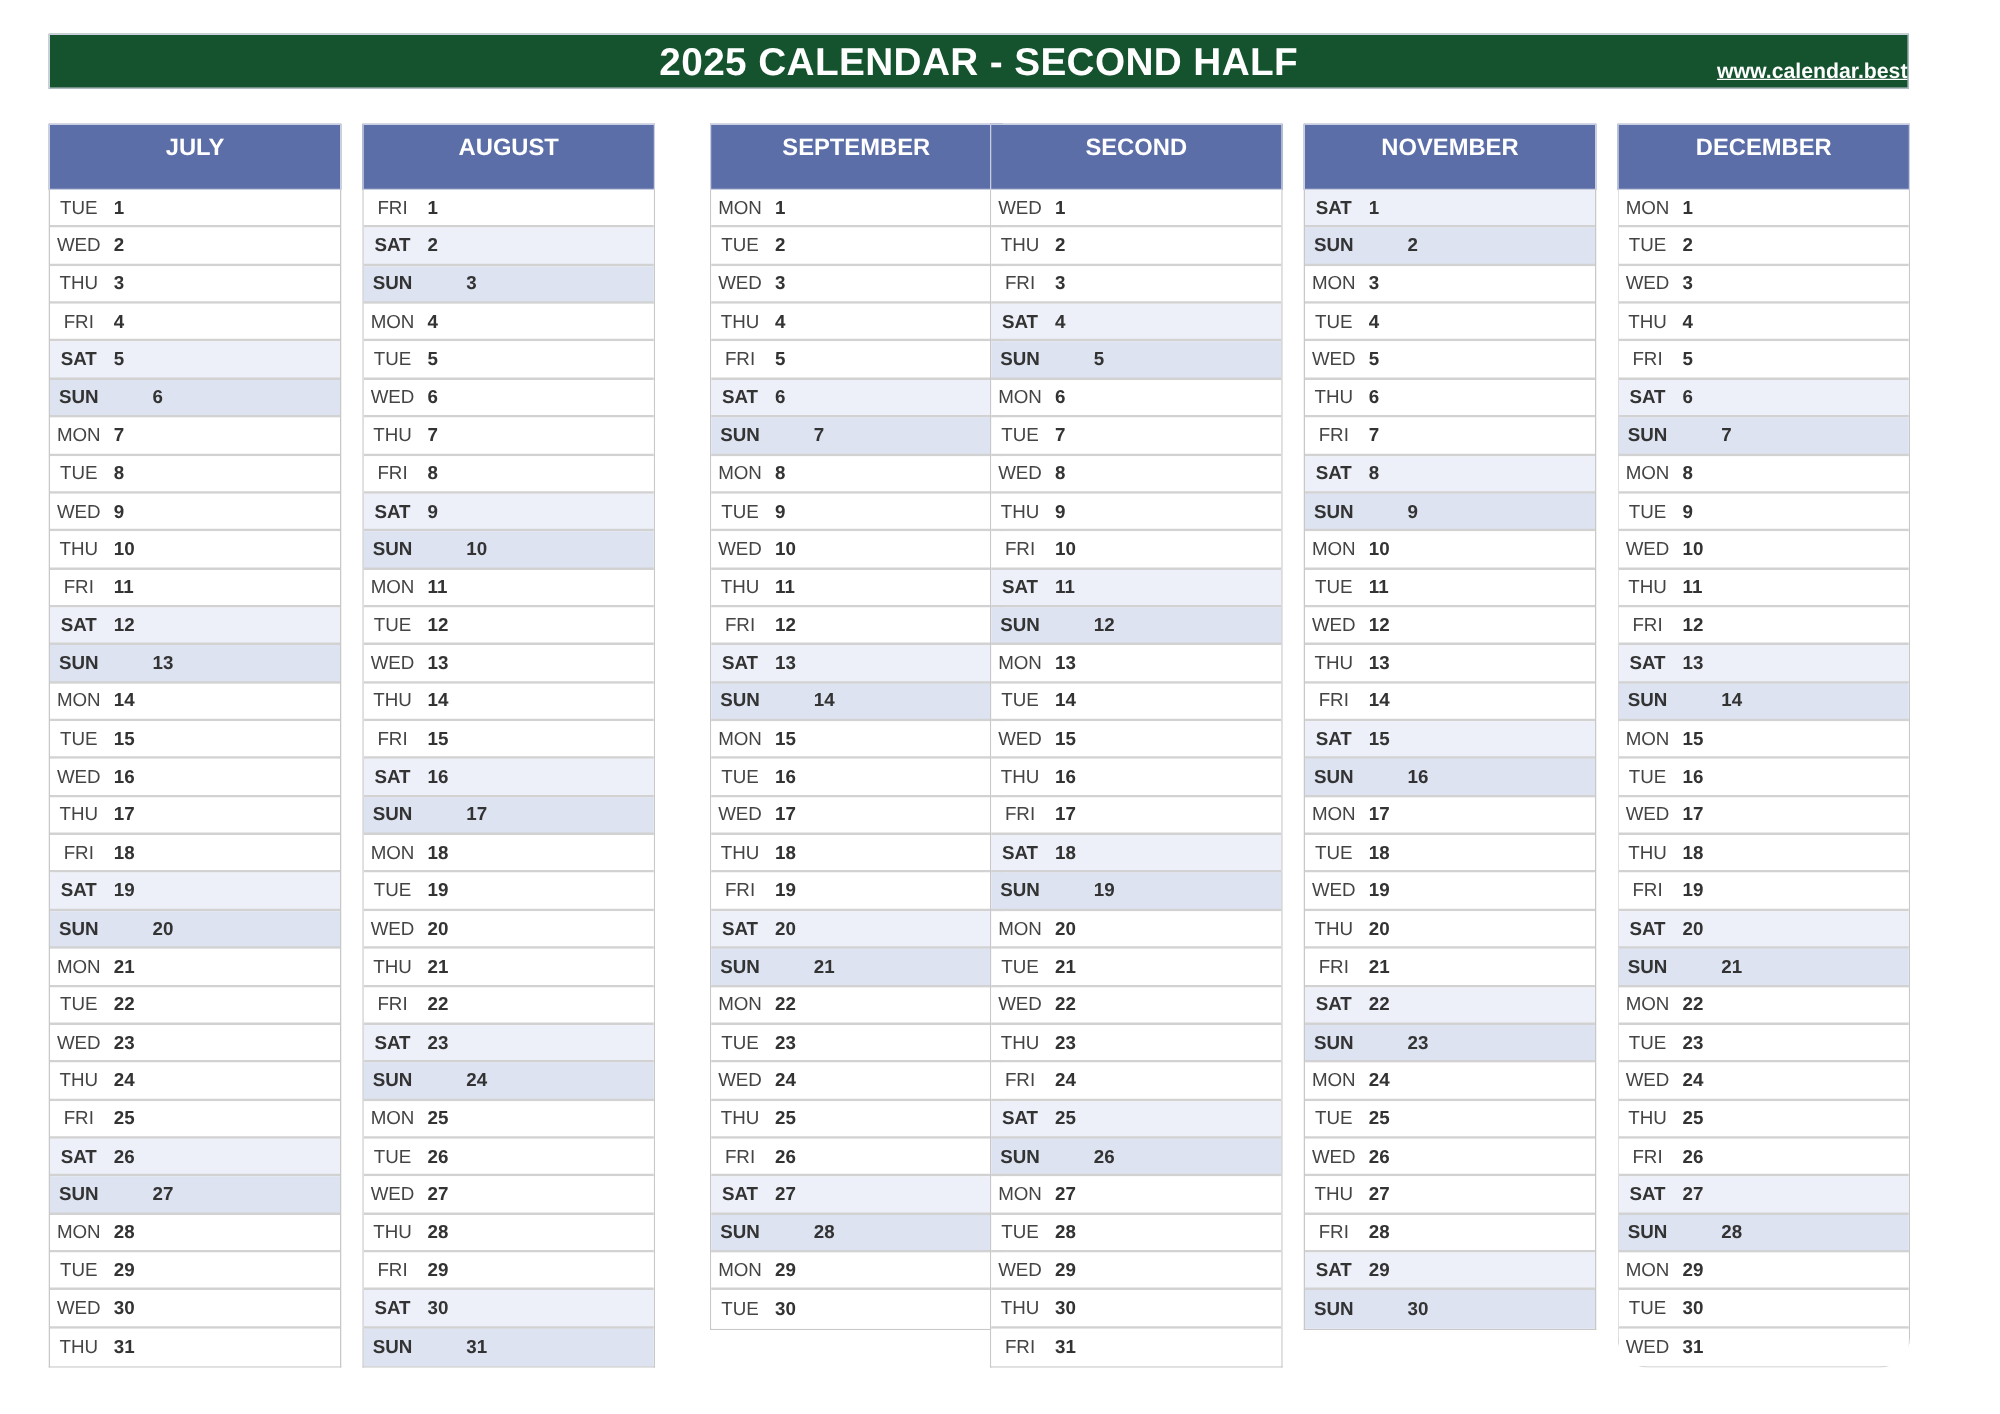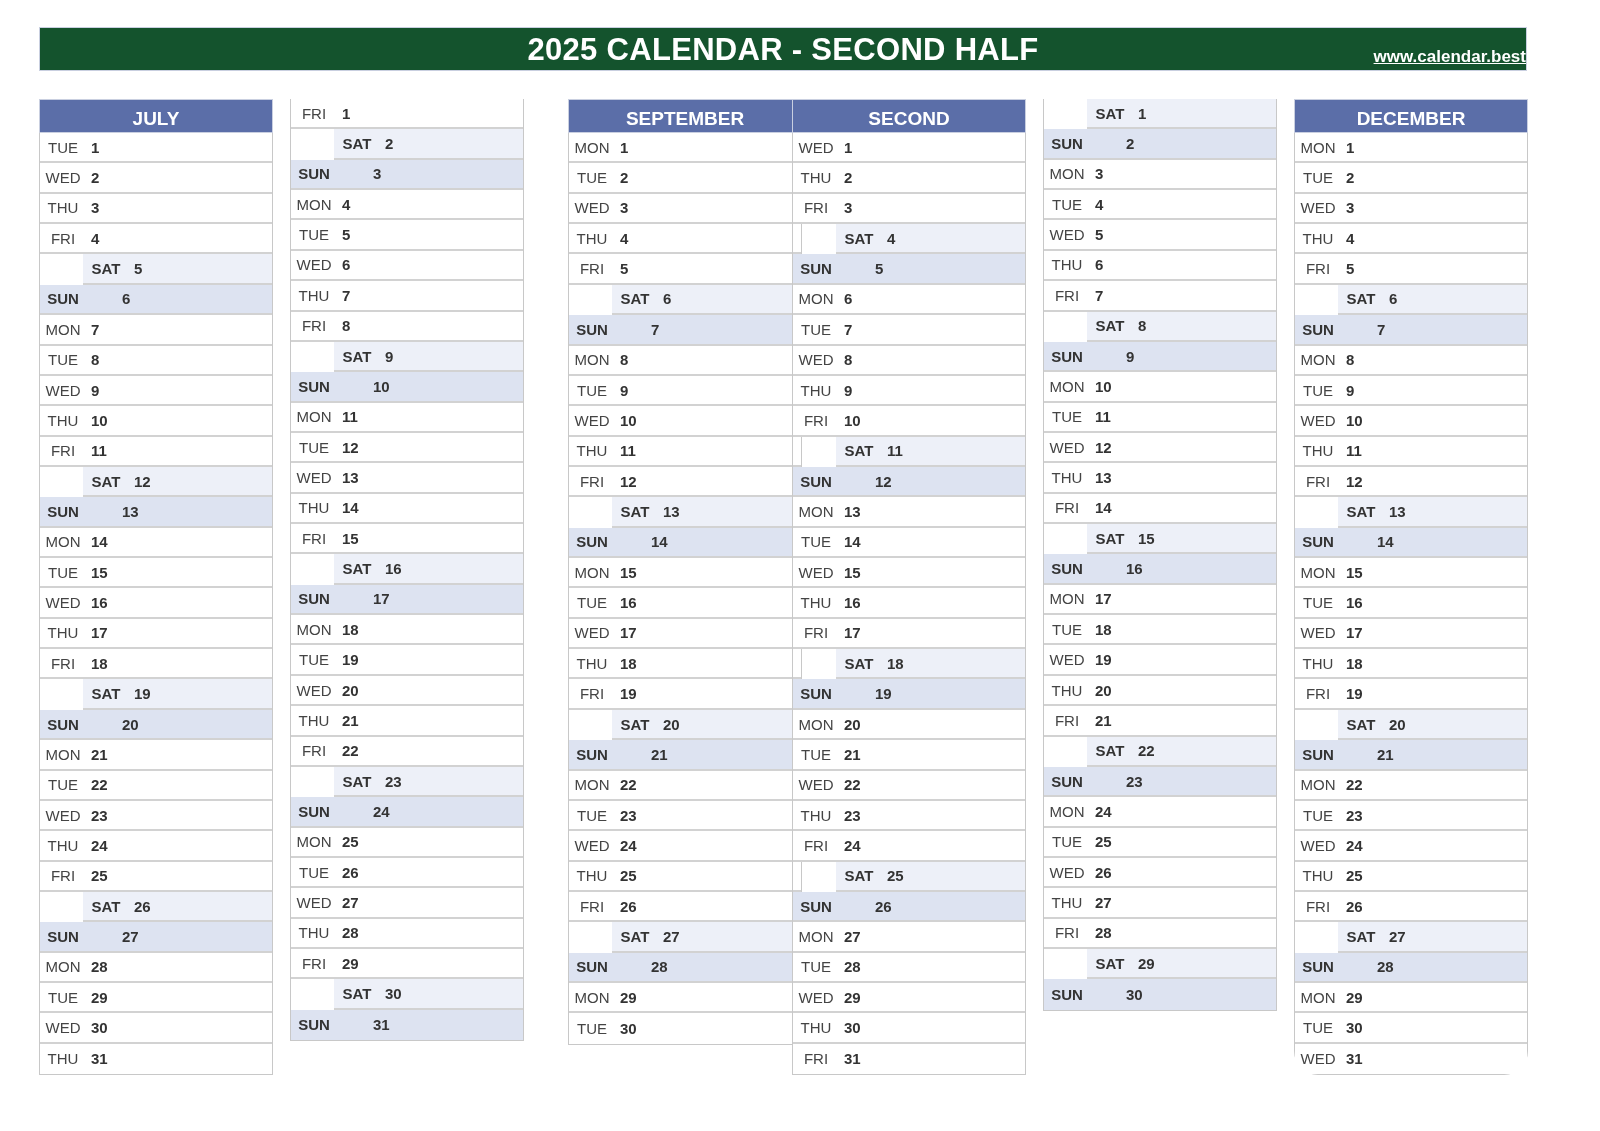--- a/index.html
+++ b/index.html
@@ -1,24 +1,24 @@
 <!DOCTYPE html>
 <html><head>
 <meta charset="utf-8">
 <style>
   html,body{margin:0;padding:0;background:#ffffff;}
   body{width:1600px;height:1131px;position:relative;overflow:hidden;font-family:"Liberation Sans","DejaVu Sans",sans-serif;}
   .banner{position:absolute;left:39px;top:27px;width:1488px;height:44px;background:#14532d;border:1px solid #c9cfe0;box-sizing:border-box;}
   .banner-title{position:absolute;left:0;right:0;top:0;height:44px;line-height:44px;text-align:center;color:#fff;font-weight:bold;font-size:31px;letter-spacing:0.3px;}
   .banner-link{position:absolute;right:0;bottom:3px;color:#fff;font-weight:bold;font-size:17px;text-decoration:underline;}
   .month{position:absolute;top:99px;width:234px;box-sizing:border-box;border:1px solid #c8c8c8;border-top:none;}
-  .month-head{height:34px;line-height:38px;background:#5b6ea8;color:#fff;font-weight:bold;font-size:19px;text-align:center;border:1px solid #c9cfe0;margin:0 -1px;box-sizing:border-box;}
+  .month-head{height:53px;line-height:38px;background:#5b6ea8;color:#fff;font-weight:bold;font-size:19px;text-align:center;border:1px solid #c9cfe0;margin:0 -1px;box-sizing:border-box;}
   .row{height:30.37px;box-sizing:border-box;border-bottom:2px solid #d2d2d2;display:flex;align-items:center;font-size:15px;color:#444;background:#fff;}
   .row:last-child{border-bottom:none;}
-  .row.sat{background:#edf0f8;margin-left:43px;}
+  .row.sat{background:#edf0f8;}
   .row.sun{background:#dde3f1;gap:31px;}
   .dow{width:44px;text-align:center;margin-left:1px;}
   .row.sat .dow,.row.sun .dow{font-weight:bold;color:#333;}
   .day{font-weight:bold;color:#333;margin-left:6px;}
 </style>
 </head>
 <body>
 
 <div class="banner">
   <div class="banner-title">2025 CALENDAR - SECOND HALF</div>
@@ -147,20 +147,21 @@
       <div class="row">
         <span class="dow">WED</span>
         <span class="day">30</span>
       </div>
       <div class="row">
         <span class="dow">THU</span>
         <span class="day">31</span>
       </div>
     </div>
     <div class="month" style="left: 290px;">
+      <div class="month-head">AUGUST</div>
       <div class="row">
         <span class="dow">FRI</span>
         <span class="day">1</span>
       </div>
       <div class="row sat">
         <span class="dow">SAT</span>
         <span class="day">2</span>
       </div>
       <div class="row sun">
         <span class="dow">SUN</span>
@@ -523,20 +524,21 @@
       <div class="row">
         <span class="dow">THU</span>
         <span class="day">30</span>
       </div>
       <div class="row">
         <span class="dow">FRI</span>
         <span class="day">31</span>
       </div>
     </div>
     <div class="month" style="left: 1043px;">
+      <div class="month-head">NOVEMBER</div>
       <div class="row sat">
         <span class="dow">SAT</span>
         <span class="day">1</span>
       </div>
       <div class="row sun">
         <span class="dow">SUN</span>
         <span class="day">2</span>
       </div>
       <div class="row">
         <span class="dow">MON</span>

